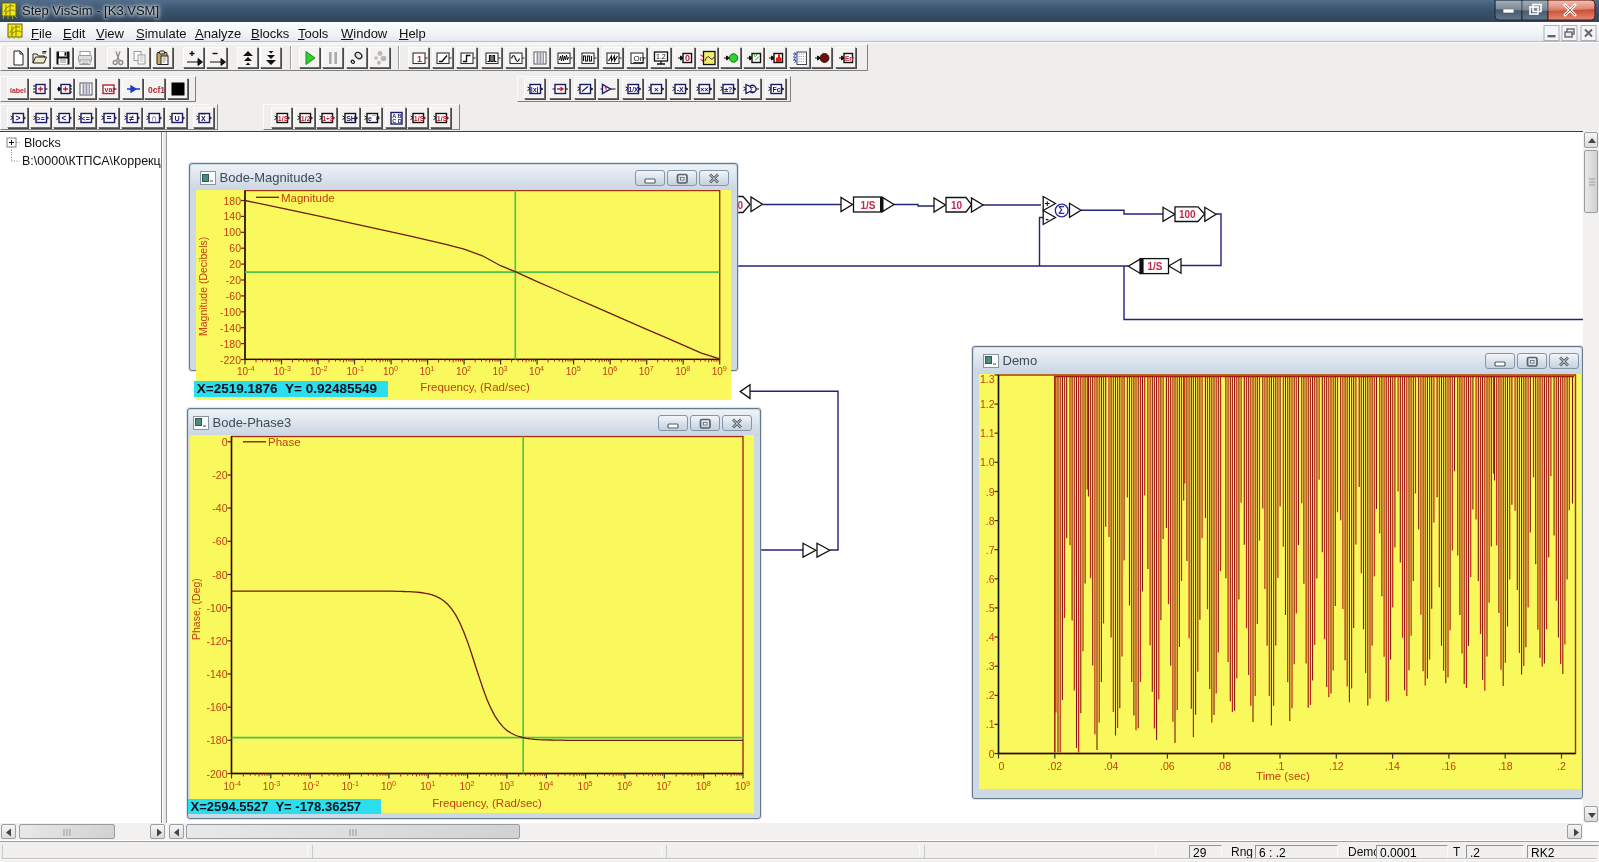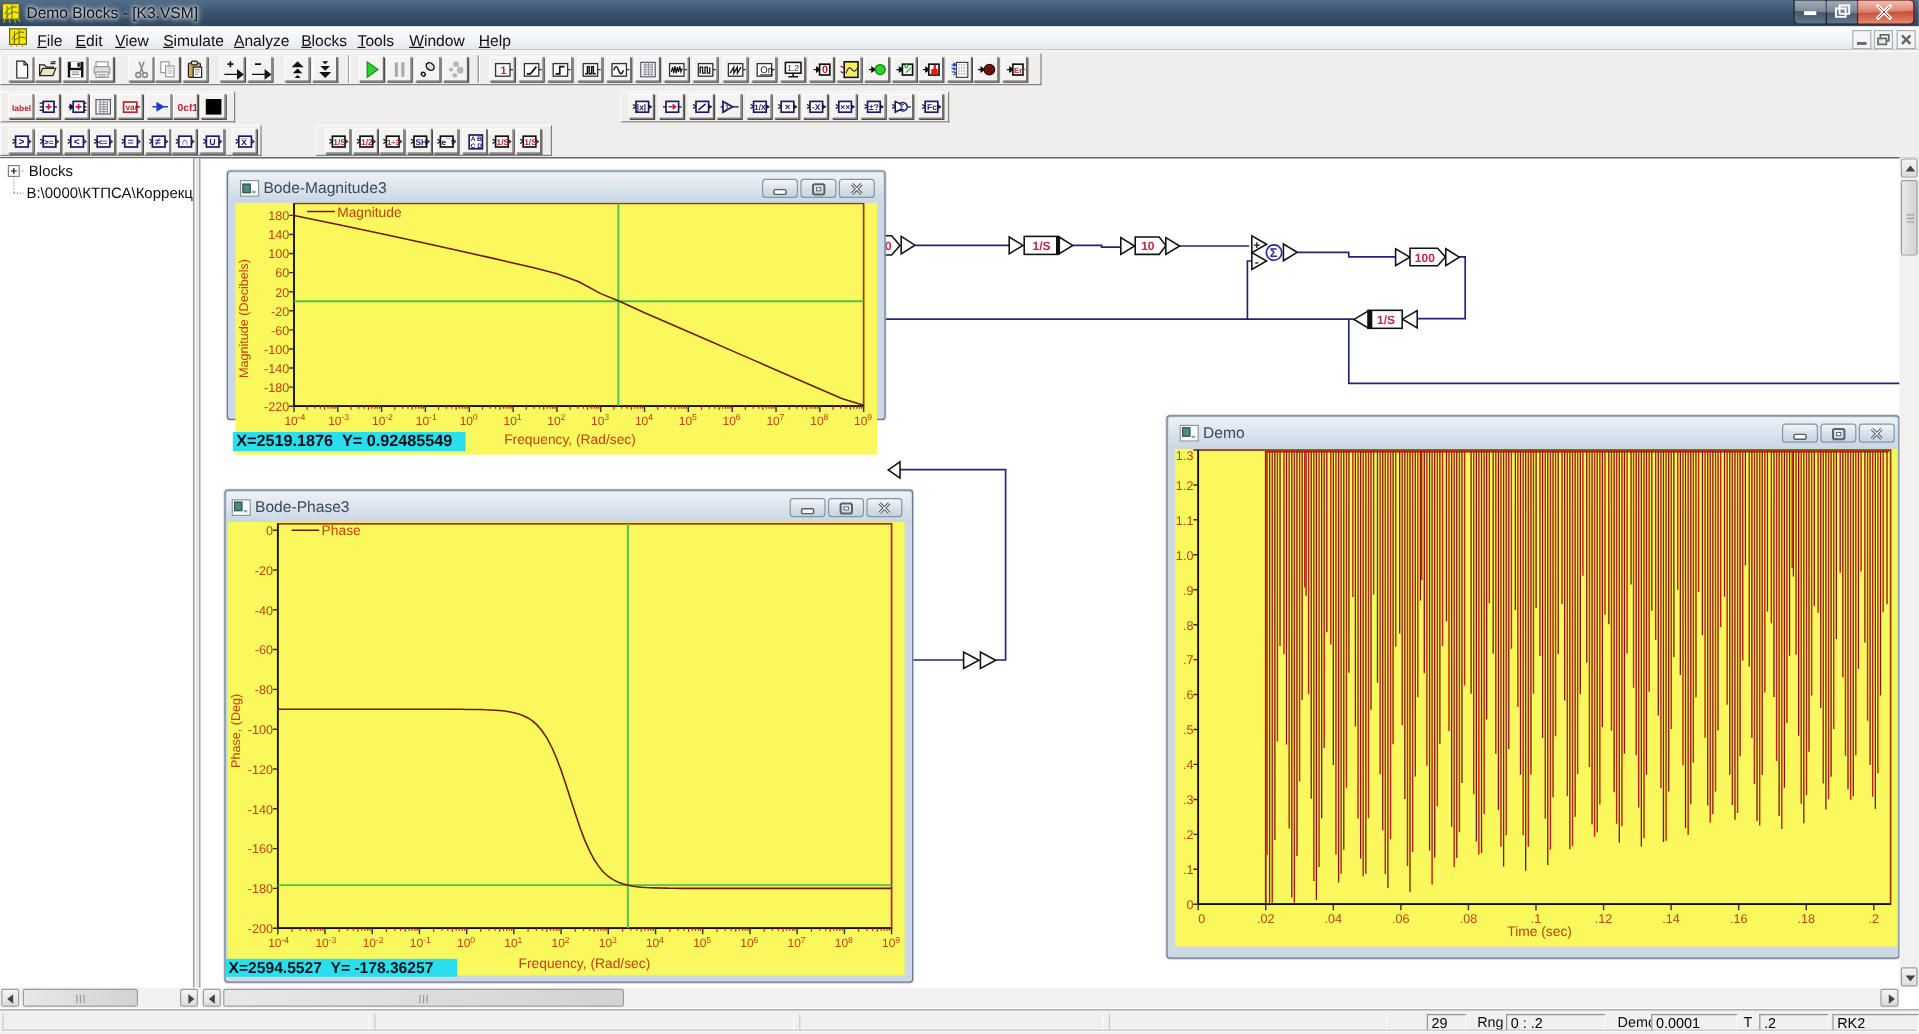--- a/index.html
+++ b/index.html
@@ -31,21 +31,21 @@
 svg text{font-family:"Liberation Sans",sans-serif}
 .cyan{position:absolute;background:#2adeee;color:#06111a;font-weight:bold;font-size:13.5px;line-height:16px;padding-left:3px;letter-spacing:0px}
 </style></head><body>
 
 <div id="titlebar"></div>
 <svg class="abs" style="left:1px;top:2px" width="17" height="18" viewBox="0 0 17 18">
 <rect x="1" y="1" width="14" height="13" fill="#f2ea18" stroke="#6a6206"></rect>
 <path d="M3 10 C5 5,9 3,13 4 M4 12 C7 8,11 7,14 9 M5 3 L5 14 M9 2 L9 14" stroke="#857c10" fill="none"></path>
 <path d="M3 14 l-1 3 M7 14 l0 3 M11 14 l1 3 M14 14 l2 2" stroke="#b0a80e" fill="none"></path>
   </svg>
-<div id="titletext">Demo Blocks - [K3.VSM]</div>
+<div id="titletext">Step VisSim - [K3.VSM]</div>
 <svg class="abs" style="left:1494px;top:0" width="102" height="21" viewBox="0 0 102 21">
 <defs>
 <linearGradient id="g1" x1="0" y1="0" x2="0" y2="1">
         <stop offset="0" stop-color="#8b99a7"></stop>
         <stop offset=".45" stop-color="#5c6b7a"></stop>
         <stop offset=".5" stop-color="#46586a"></stop>
         <stop offset="1" stop-color="#65788c"></stop>
       </linearGradient>
 <linearGradient id="g2" x1="0" y1="0" x2="0" y2="1">
         <stop offset="0" stop-color="#f0b0a0"></stop>
@@ -644,21 +644,21 @@
 <text x="1044.6" y="207.3" font-size="9.5" fill="#111" font-weight="bold">+</text>
 <text x="1045.6" y="221.8" font-size="10" fill="#111" font-weight="bold">-</text>
 <g font-size="10" fill="#c42848" font-weight="bold">
 <text x="737.5" y="208.5">0</text>
 <text x="860.5" y="208.5">1/S</text>
 <text x="951" y="208.6">10</text>
 <text x="1179" y="218">100</text>
 <text x="1147.5" y="270">1/S</text>
 </g>
 </svg>
-<div class="win" style="left:188.5px;top:142px;width:549px;height:208px">
+<div class="win" style="left:188.5px;top:163px;width:549px;height:208px">
     <div class="wtitle"></div>
     <div class="wicon" style="left:10px">
       <i></i>
       <b></b>
     </div>
     <div class="wtext" style="left:30px">Bode-Magnitude3</div>
     <div class="wbtn" style="left:445px;top:6px"><svg width="28" height="14" viewBox="0 0 28 14">
         <rect x="9" y="8" width="10" height="4" rx="1" fill="#fdfdfd" stroke="#555e66" stroke-width="1.2"></rect>
       </svg></div>
     <div class="wbtn" style="left:477px;top:6px"><svg width="28" height="14" viewBox="0 0 28 14">
@@ -1154,21 +1154,21 @@
 <div class="sbtn" style="left:1567px;top:824px;width:15px;height:15px"><svg width="15" height="15">
       <path d="M6 3.5 l5 4 l-5 4 z" fill="#444"></path>
     </svg></div>
 <div class="sthumb" style="left:186px;top:824px;width:334px;height:15px"><svg width="334" height="15">
       <path d="M163 4 v7 M166 4 v7 M169 4 v7" stroke="#999"></path>
     </svg></div>
 <div id="statusbar"></div>
 <div class="abs" style="left:1163px;top:878px;font-size:12px;color:#14532d">Blks</div>
 <div class="sbox" style="left:1189px;width:33px">29</div>
 <div class="abs" style="left:1231px;top:845px;font-size:12px;color:#101010">Rng</div>
-<div class="sbox" style="left:1255px;width:83px">0 : .2</div>
+<div class="sbox" style="left:1255px;width:83px">6 : .2</div>
 <div class="abs" style="left:1348px;top:845px;font-size:12px;color:#101010">Demo</div>
 <div class="sbox" style="left:1376px;width:72px">0.0001</div>
 <div class="abs" style="left:1453px;top:845px;font-size:12px;color:#101010">T</div>
 <div class="sbox" style="left:1466px;width:58px">.2</div>
 <div class="sbox" style="left:1527px;width:72px">RK2</div>
 <div class="abs" style="left:2px;top:858px;width:1595px;height:1px;background:#c2c2bf;box-shadow:0 1px 0 #fbfbfa"></div>
 <div class="abs" style="left:2px;top:845px;width:306px;height:13px;border:1px solid;border-color:#c6cace #fafaf9 #fafaf9 #c6cace;border-bottom:none;border-top:none"></div>
 <div class="abs" style="left:312px;top:845px;width:350px;height:13px;border:1px solid;border-color:#c6cace #fafaf9 #fafaf9 #c6cace;border-bottom:none;border-top:none"></div>
 <div class="abs" style="left:666px;top:845px;width:254px;height:13px;border:1px solid;border-color:#c6cace #fafaf9 #fafaf9 #c6cace;border-bottom:none;border-top:none"></div>
 <div class="abs" style="left:924px;top:845px;width:232px;height:13px;border:1px solid;border-color:#c6cace #fafaf9 #fafaf9 #c6cace;border-bottom:none;border-top:none"></div>

